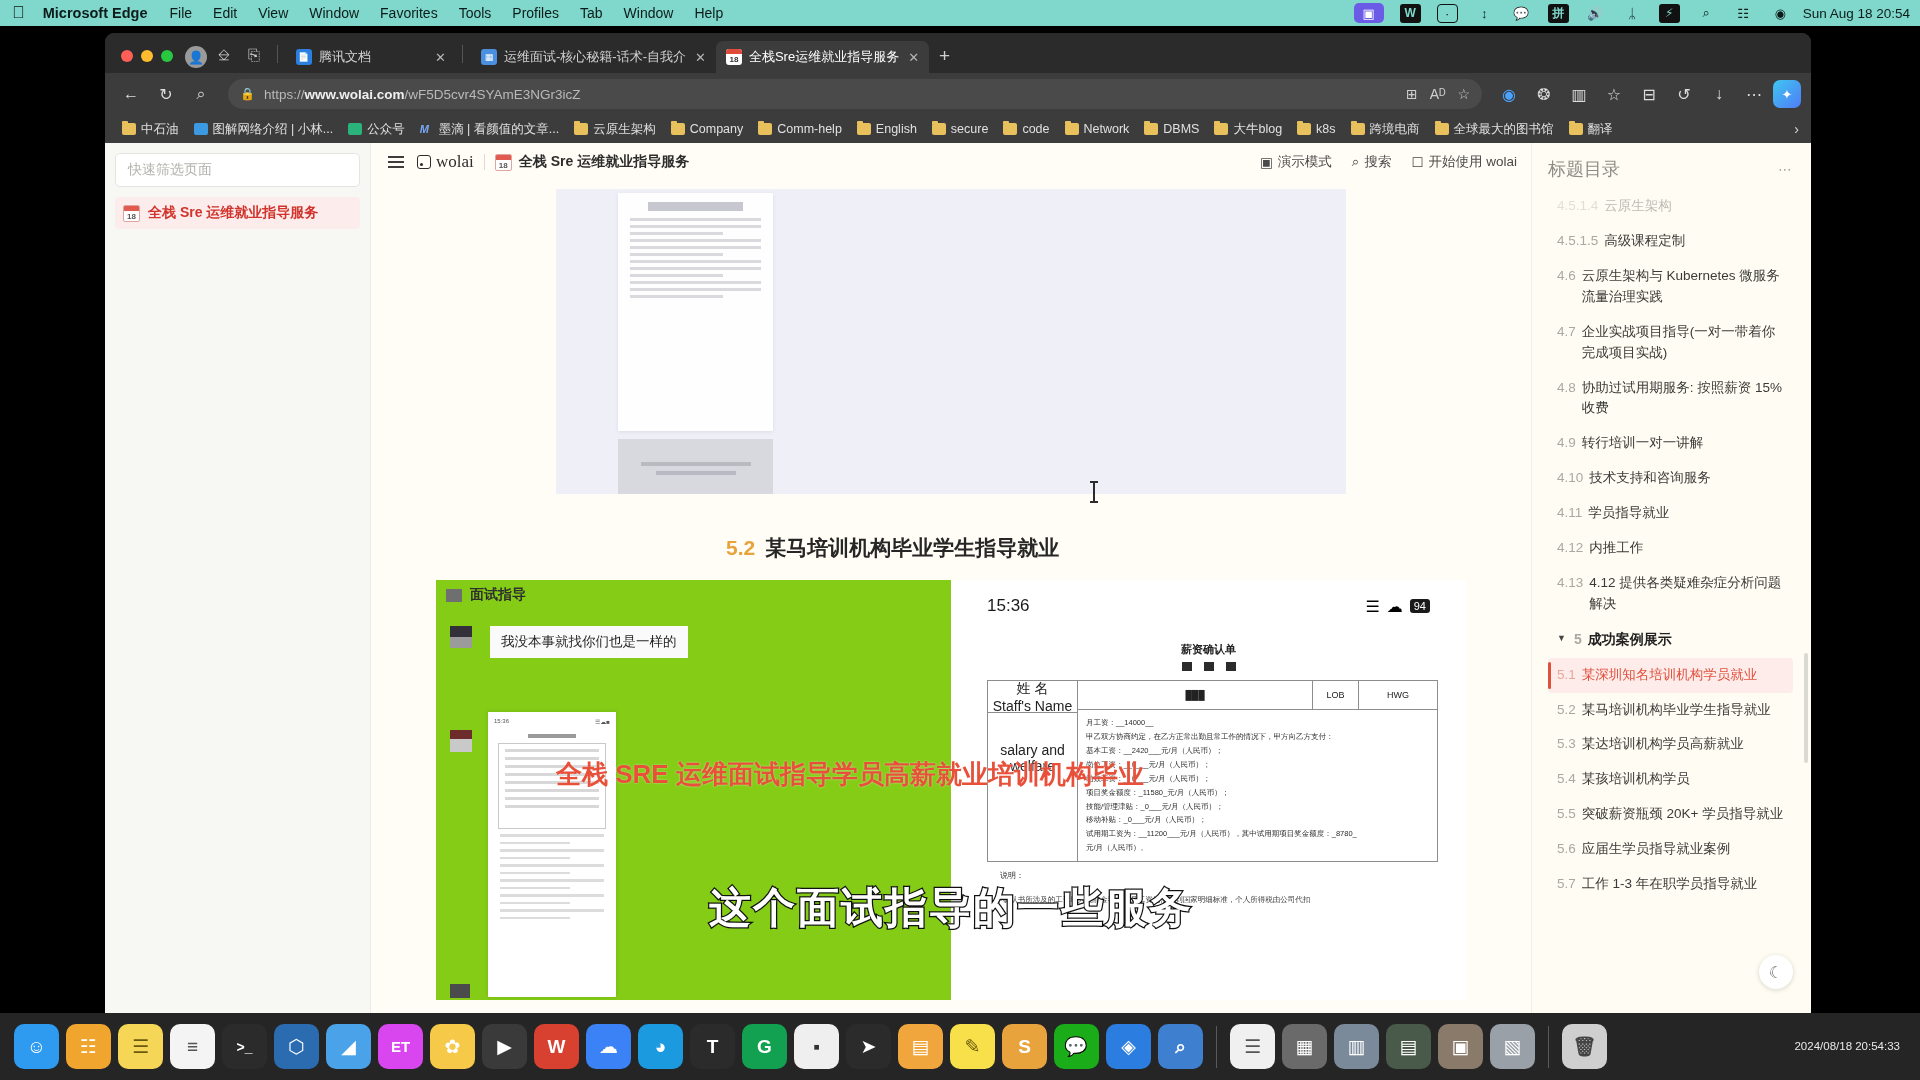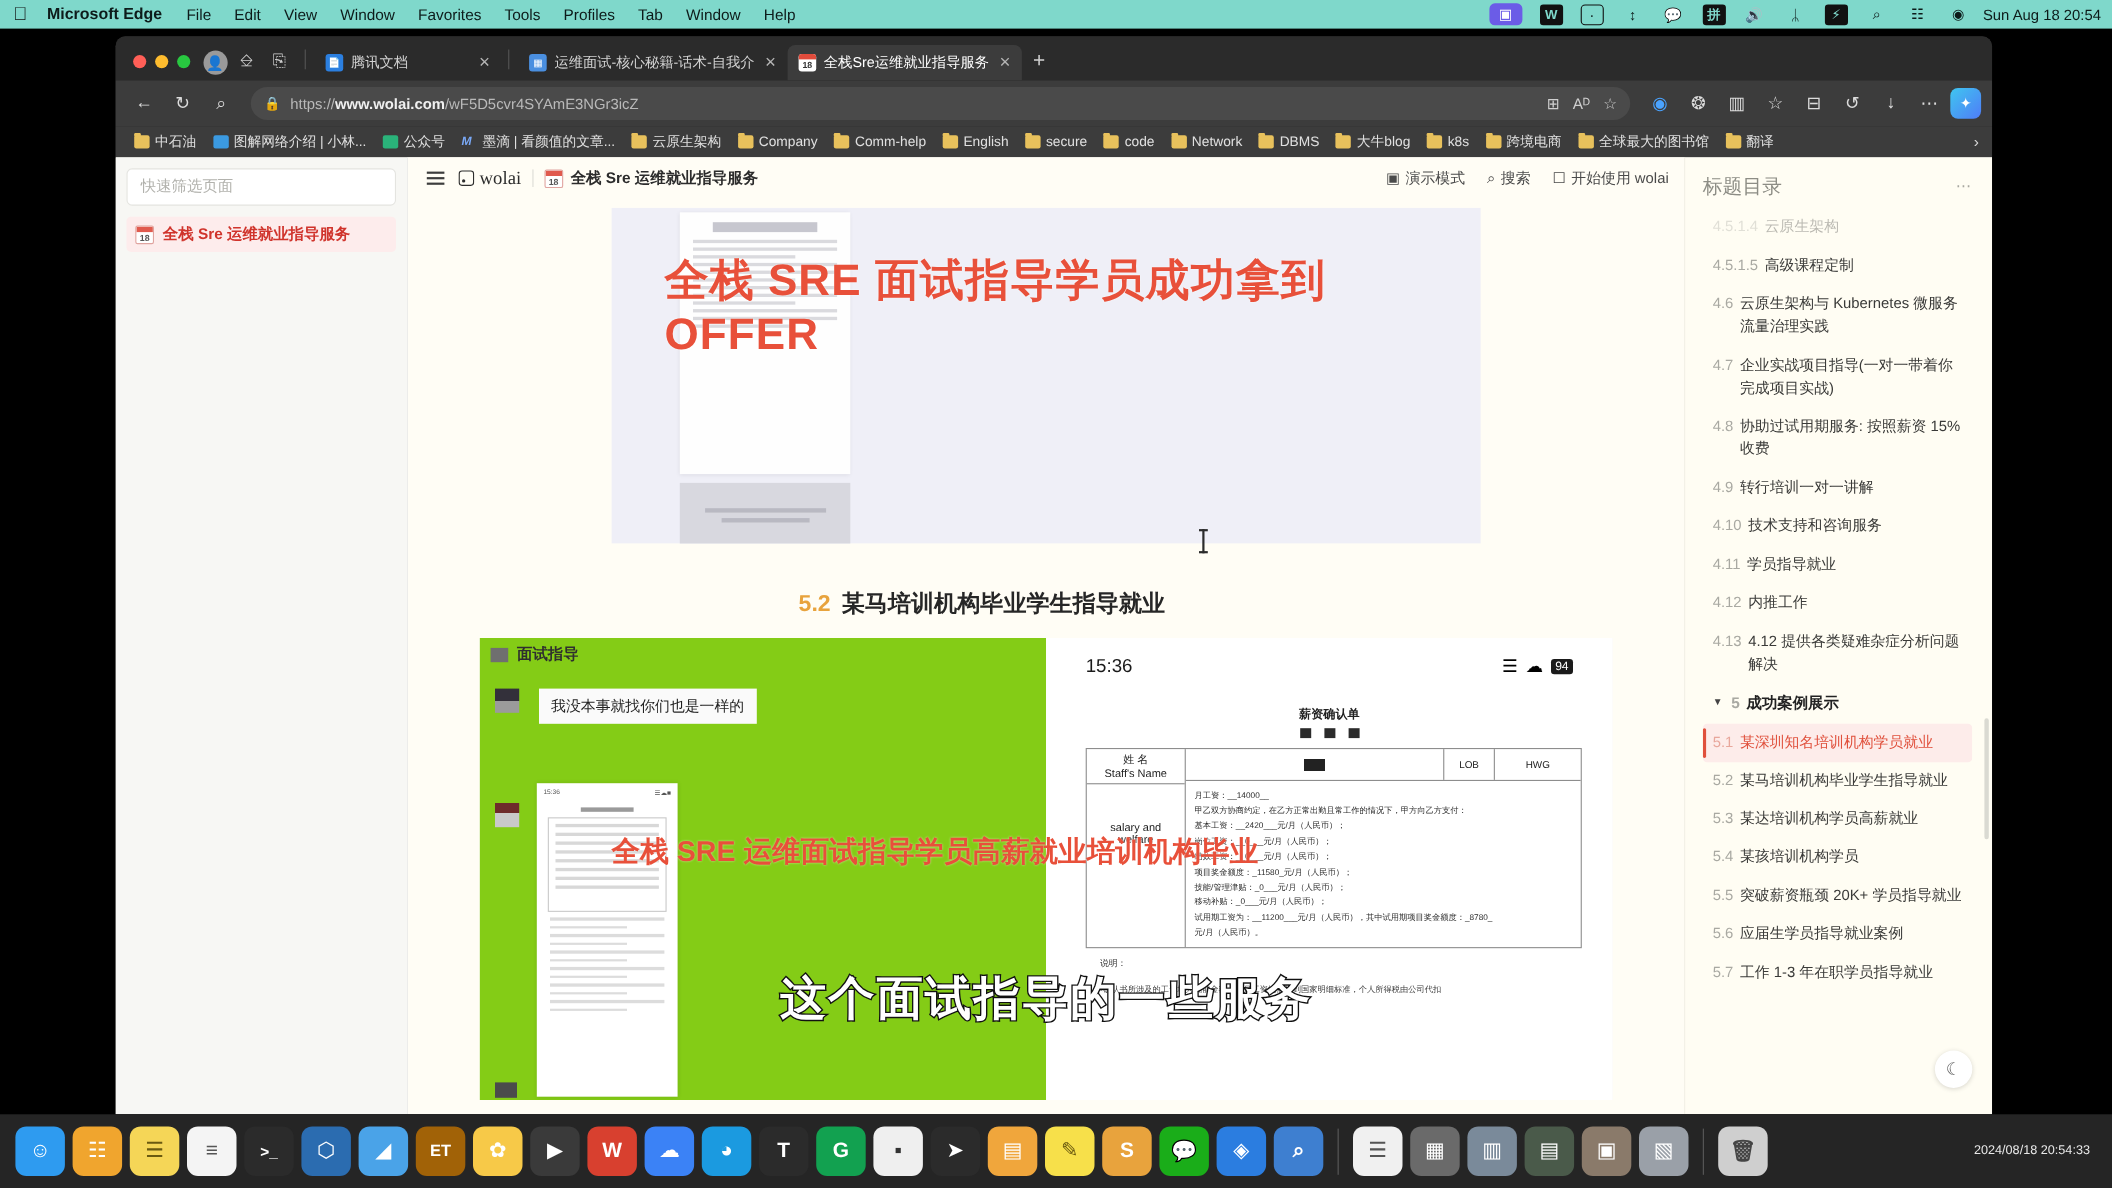--- a/index.html
+++ b/index.html
@@ -264,21 +264,21 @@
   .ios-right { display: flex; align-items: center; gap: 7px; }
   .ios-bat { background: #1a1a1a; color: #fff; font-size: 11px; border-radius: 3px; padding: 1px 4px; }
   .form-title { position: absolute; top: 62px; left: 0; right: 0; text-align: center; font-size: 11px; font-weight: 700; color: #222; }
   .form-blocks { position: absolute; top: 82px; left: 0; right: 0; display: flex; justify-content: center; gap: 12px; }
   .form-blocks i { width: 10px; height: 9px; background: #2b2b2b; display: block; }
   .form-table {
     position: absolute; top: 100px; left: 36px; right: 28px; height: 182px;
     border: 1px solid #8d8d8d; display: flex;
   }
   .ft-col1 { width: 90px; border-right: 1px solid #8d8d8d; }
-  .ft-r1 { height: 32px; border-bottom: 1px solid #8d8d8d; display: flex; align-items: center; justify-content: center; font-size: 10px; color: #222; flex-direction: column; }
+  .ft-r1 { height: 32px; border-bottom: 1px solid #8d8d8d; display: flex; align-items: center; justify-content: center; font-size: 14px; color: #222; flex-direction: column; }
   .ft-body { flex: 1; display: flex; flex-direction: column; }
   .ft-head { height: 32px; border-bottom: 1px solid #8d8d8d; display: flex; }
   .ft-head .cell { border-right: 1px solid #8d8d8d; display:flex; align-items:center; justify-content:center; font-size: 9px; color: #222; }
   .ft-head .c1 { flex: 1; } .ft-head .c2 { width: 46px; } .ft-head .c3 { width: 78px; border-right: none; }
   .ft-lines { flex: 1; padding: 6px 8px; font-size: 7.5px; line-height: 1.85; color: #2b2b2b; }
   .form-note { position: absolute; top: 290px; left: 49px; font-size: 8px; color: #333; }
   .form-note2 { position: absolute; top: 312px; left: 36px; right: 24px; font-size: 7.5px; color: #3a3a3a; line-height: 2.1; }
 
   .ov-sub-red {
     position: absolute; left: 120px; top: 178px; width: 640px;
@@ -573,21 +573,20 @@
             <div class="ph-l"></div>
             <div class="ph-l s"></div>
             <div class="ph-l"></div>
             <div class="ph-l"></div>
             <div class="ph-l s"></div>
           </div>
           <div class="hero-card">
             <div class="hc-l"></div>
             <div class="hc-l s"></div>
           </div>
-          <div class="hero-overlay-title">全栈 SRE 面试指导学员成功拿到OFFER</div>
         </div>
         <div class="text-cursor"></div>
 
         <div class="sec-heading">
           <span class="num">5.2</span>
           <span>某马培训机构毕业学生指导就业</span>
         </div>
 
         <div class="shot-band">
           <div class="shot-left">
@@ -775,21 +774,21 @@
 </div>
 
 <div id="dock">
   <span class="dock-ico" style="background:#2e9bf0">☺</span>
   <span class="dock-ico" style="background:#f0a52e">☷</span>
   <span class="dock-ico" style="background:#f5d657;color:#6a5a10">☰</span>
   <span class="dock-ico" style="background:#f4f4f4;color:#555">≡</span>
   <span class="dock-ico" style="background:#2b2b2b;font-size:14px">&gt;_</span>
   <span class="dock-ico" style="background:#2b6cb0">⬡</span>
   <span class="dock-ico" style="background:#4aa3e8">◢</span>
-  <span class="dock-ico" style="background:#a16207;font-size:15px">ET</span>
+  <span class="dock-ico" style="background:#d946ef;font-size:15px">ET</span>
   <span class="dock-ico" style="background:#f7c948">✿</span>
   <span class="dock-ico" style="background:#3a3a3a">▶</span>
   <span class="dock-ico" style="background:#d8402f">W</span>
   <span class="dock-ico" style="background:#3b82f6">☁</span>
   <span class="dock-ico" style="background:#1b9ae0">◕</span>
   <span class="dock-ico" style="background:#2b2b2b">T</span>
   <span class="dock-ico" style="background:#12a150">G</span>
   <span class="dock-ico" style="background:#efefef;color:#333">▪</span>
   <span class="dock-ico" style="background:#2b2b2b">➤</span>
   <span class="dock-ico" style="background:#f0a63c">▤</span>

